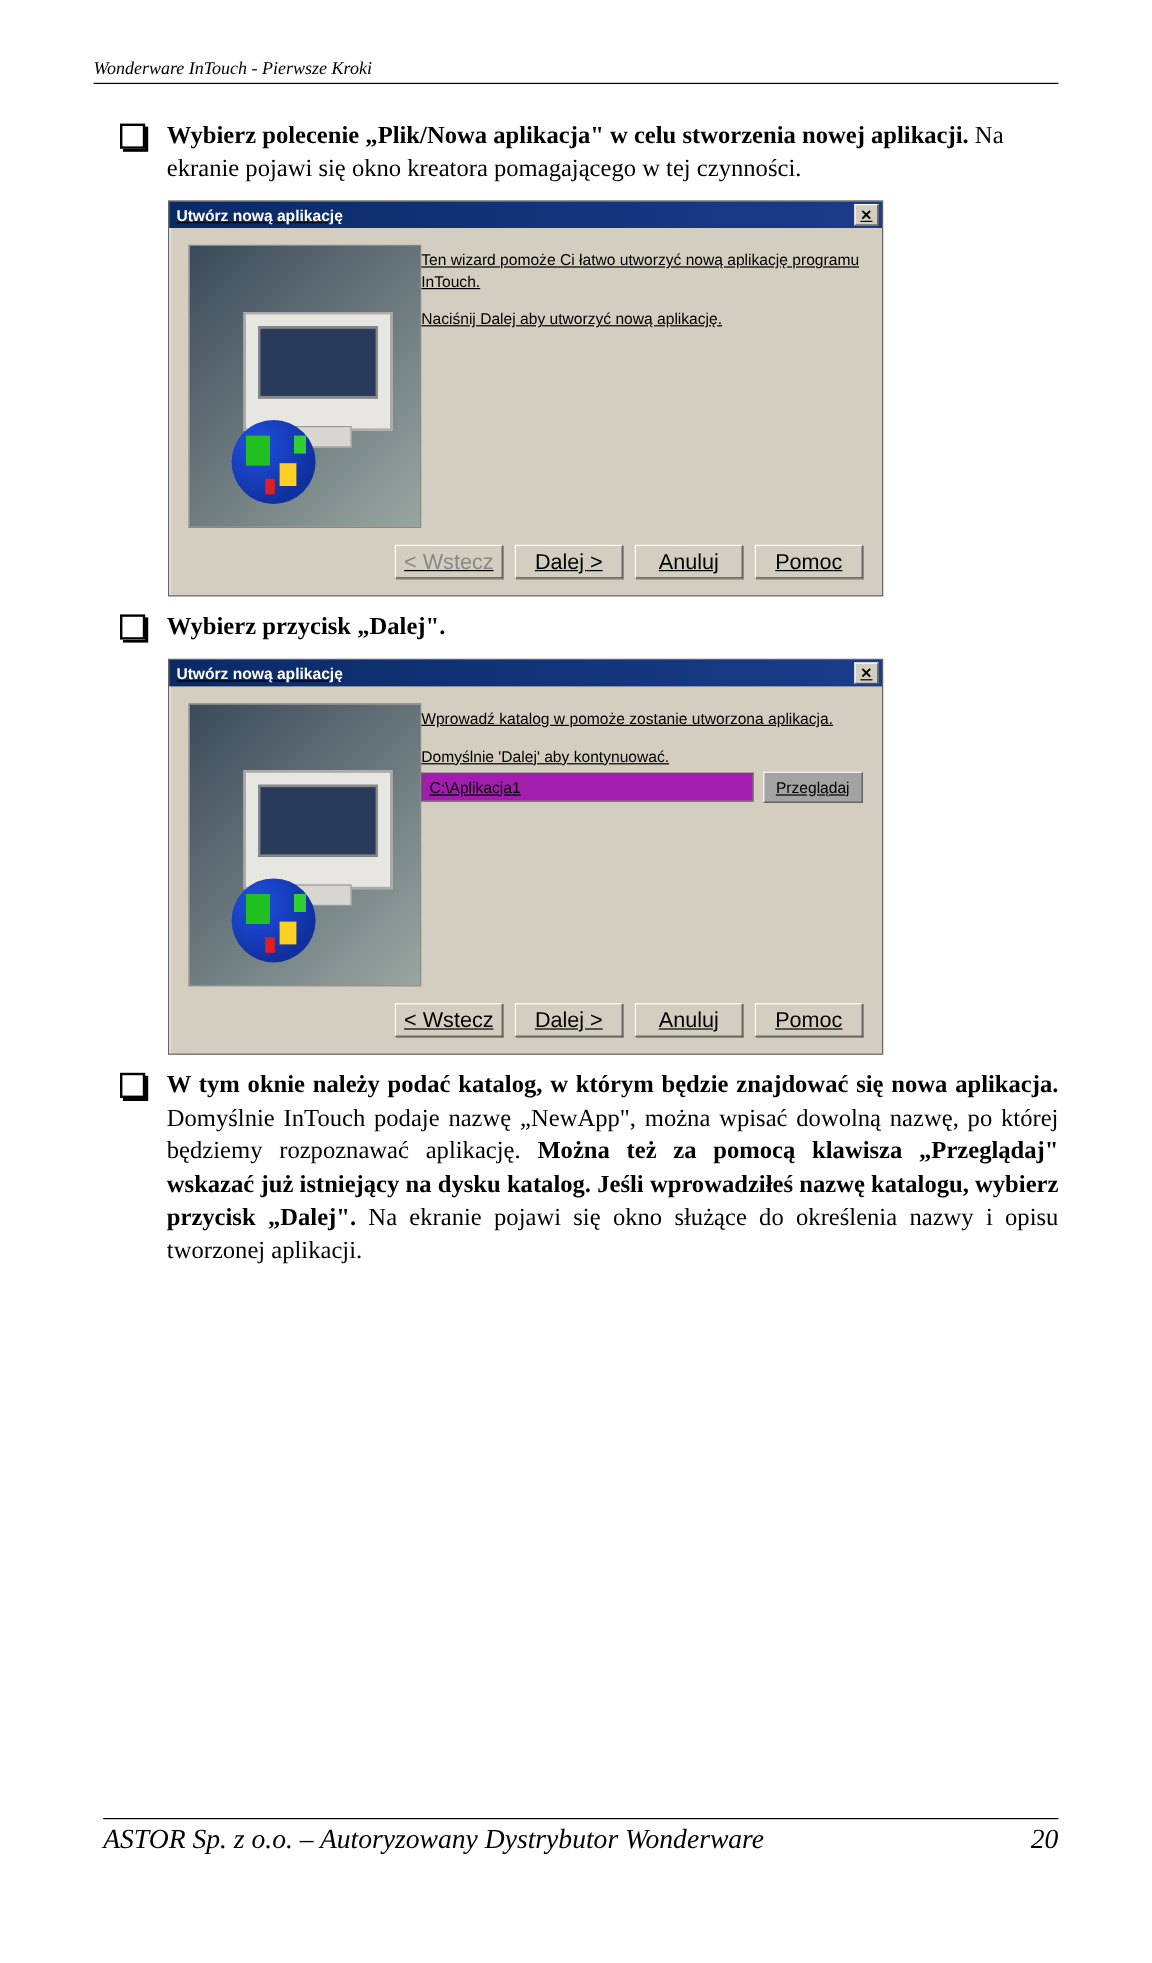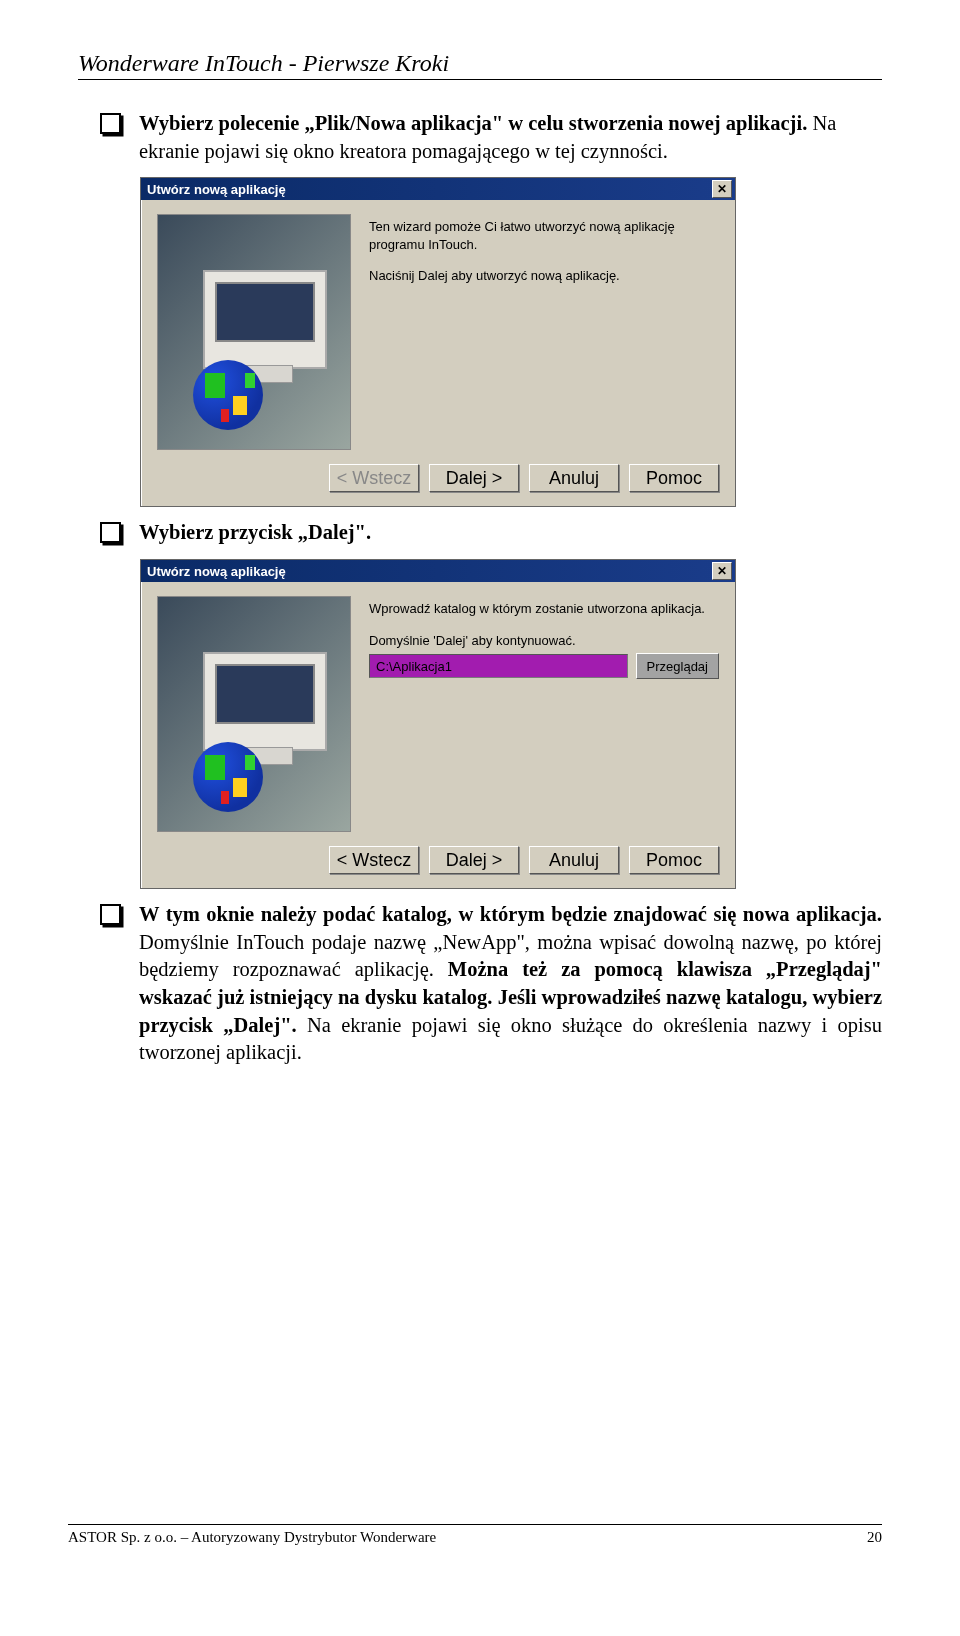--- a/index.html
+++ b/index.html
@@ -11,21 +11,21 @@
     width: 960px;
   }
   .page {
     padding: 50px 78px 30px 78px;
     box-sizing: border-box;
     min-height: 1580px;
     position: relative;
   }
   .header {
     font-style: italic;
-    font-size: 24px;
+    font-size: 15px;
     border-bottom: 1.5px solid #000;
     padding-bottom: 2px;
     margin-bottom: 30px;
   }
   .bullet-para {
     display: flex;
     margin: 12px 0 12px 22px;
     font-size: 20.5px;
     line-height: 1.35;
   }
@@ -41,20 +41,21 @@
   .bold { font-weight: bold; }
   .dialog {
     width: 594px;
     margin: 10px 0 12px 62px;
     background: #d3cebf;
     border: 1px solid #666;
     box-shadow: 1px 1px 0 #fff inset;
     font-family: Tahoma, Arial, sans-serif;
     font-size: 13px;
     color: #000;
+    text-decoration: underline;
   }
   .title-bar {
     background: linear-gradient(to right, #0a2a66, #1a3c8a);
     color: #fff;
     display: flex;
     align-items: center;
     justify-content: space-between;
     height: 22px;
     padding: 0 3px 0 6px;
     font-size: 13px;
@@ -72,21 +73,20 @@
     align-items: center;
     justify-content: center;
     font-family: Arial, sans-serif;
     font-weight: bold;
     font-size: 12px;
     line-height: 1;
   }
   .dialog-body {
     display: flex;
     padding: 14px 16px 8px 16px;
-    gap: 18px;
     min-height: 236px;
     box-sizing: border-box;
   }
   .dialog-left {
     width: 192px;
     height: 234px;
     flex: 0 0 auto;
     position: relative;
     background: linear-gradient(135deg, #3a4a5a, #9aa6a0);
     border: 1px solid #888;
@@ -184,25 +184,26 @@
     display:flex;
     align-items:center;
     justify-content:center;
     font-size:18px;
     box-shadow: 1px 1px 0 #888;
   }
   .dlg-btn.disabled { color:#888; }
   .footer {
     position: absolute;
     bottom: 34px;
-    left: 68px;
+    left: 86px;
     right: 78px;
     border-top: 1.5px solid #000;
     padding-top: 4px;
-    font-size: 15px;
+    font-style: italic;
+    font-size: 23px;
     display: flex;
     justify-content: space-between;
   }
 </style>
 </head>
 <body>
 
 <div class="page">
 
   <div class="header">
@@ -250,21 +251,21 @@
       <span>Utwórz nową aplikację</span>
       <div class="close-btn">✕</div>
     </div>
     <div class="dialog-body">
       <div class="dialog-left">
         <div class="monitor"></div>
         <div class="monitor-foot"></div>
         <div class="globe"></div>
       </div>
       <div class="dialog-right">
-        <p class="dlg-text">Wprowadź katalog w którym zostanie utworzona aplikacja.</p>
+        <p class="dlg-text">Wprowadź katalog w pomoże zostanie utworzona aplikacja.</p>
         <p class="dlg-text" style="margin-bottom:4px">Domyślnie 'Dalej' aby kontynuować.</p>
         <div class="path-row">
           <div class="path-input">
             <span>C:\Aplikacja1</span>
           </div>
           <div class="browse-btn">Przeglądaj</div>
         </div>
       </div>
     </div>
     <div class="button-row">

